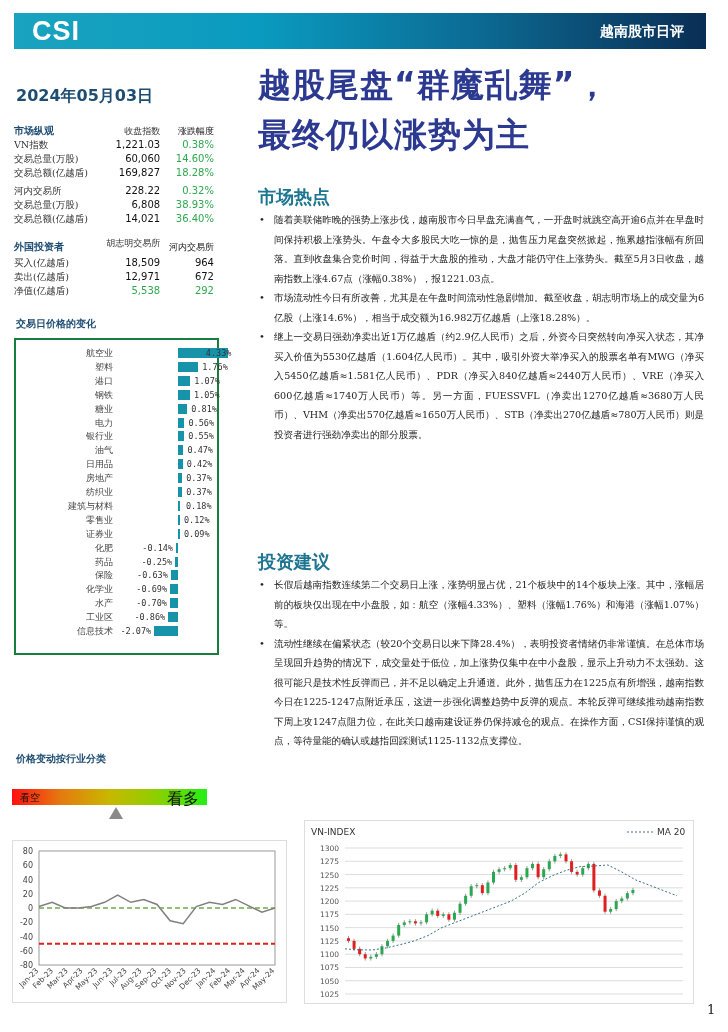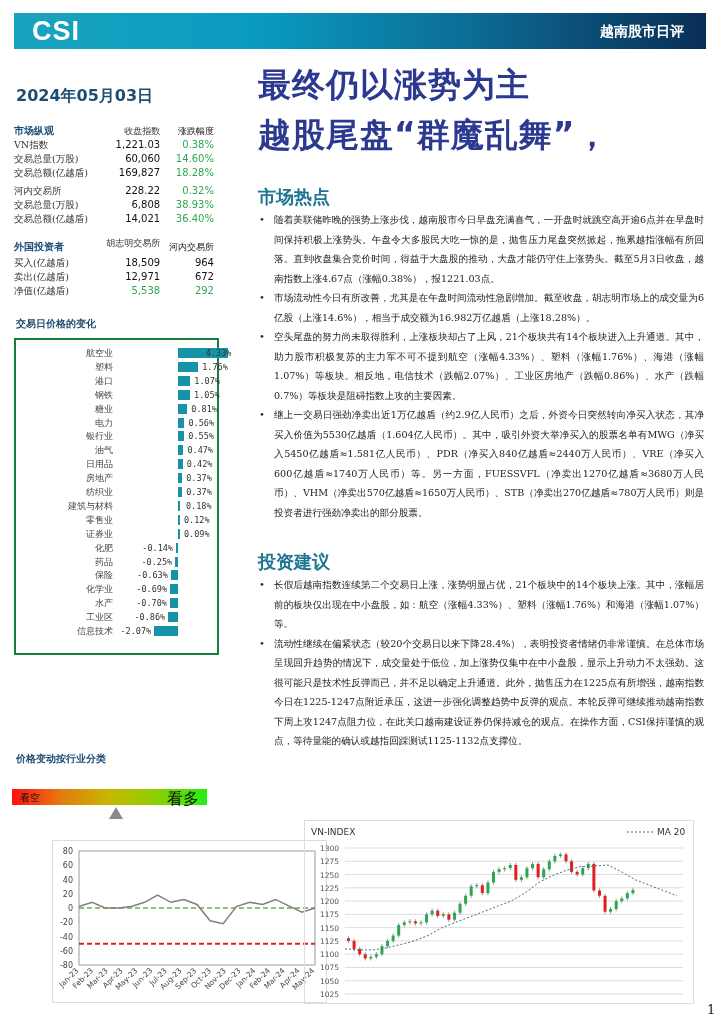--- a/index.html
+++ b/index.html
@@ -31,21 +31,21 @@
   .bar-row .bar { position: absolute; top: 2px; height: 10px; background: #1693a8; }
   .bar-row .val { position: absolute; top: 0; font-size: 8.5px; line-height: 14px; color: #333; font-family: "DejaVu Sans Mono", monospace; white-space: nowrap; }
 
   .gauge-title { top: 752px; }
   .gauge { position: absolute; left: 12px; top: 789px; width: 195px; height: 16px;
     background: linear-gradient(90deg, #ff1010 0%, #e57a10 25%, #c8b800 50%, #8ad000 75%, #22f014 100%); }
   .gauge .l { position: absolute; left: 8px; top: 2px; font-size: 10px; color: #111; font-family: "DejaVu Sans", sans-serif; }
   .gauge .r { position: absolute; right: 8px; top: 0px; font-size: 16px; color: #111; font-family: "DejaVu Sans", sans-serif; }
   .gauge-pointer { position: absolute; left: 109px; top: 807px; width: 0; height: 0; border-left: 7px solid transparent; border-right: 7px solid transparent; border-bottom: 12px solid #8a8a8a; }
 
-  .linebox { position: absolute; left: 12px; top: 840px; width: 275px; height: 163px; border: 1px solid #ddd; margin-left: 40px; }
+  .linebox { position: absolute; left: 12px; top: 840px; width: 275px; height: 163px; border: 1px solid #ddd; }
   .vnbox { position: absolute; left: 304px; top: 820px; width: 390px; height: 184px; border: 1px solid #ddd; }
 
   .title { position: absolute; left: 258px; top: 60px; font-family: "DejaVu Sans", sans-serif; font-weight: bold; font-size: 33px; color: #2b3990; line-height: 50px; letter-spacing: 1px; }
   .h2 { position: absolute; left: 258px; font-family: "DejaVu Sans", sans-serif; font-weight: bold; font-size: 18px; color: #1d7591; }
   .bullets { position: absolute; left: 258px; width: 446px; font-size: 9.6px; line-height: 19.5px; color: #222; }
   .bullets .b { position: relative; padding-left: 16px; text-align: justify; }
   .bullets .b::before { content: "•"; position: absolute; left: 1px; top: 0; font-size: 10px; }
 
   .pageno { position: absolute; left: 707px; top: 1002px; font-size: 13px; }
 </style>
@@ -408,29 +408,28 @@
       <rect x="315.2692307692308" y="77.43636363636364" width="3" height="2.654545454545456" fill="#2aa84f"></rect>
       <line x1="322.34615384615387" y1="70.00363636363636" x2="322.34615384615387" y2="79.56" stroke="#555" stroke-width="0.6"></line>
       <rect x="320.84615384615387" y="72.12727272727273" width="3" height="5.309090909090912" fill="#2aa84f"></rect>
       <line x1="327.9230769230769" y1="66.81818181818181" x2="327.9230769230769" y2="74.25090909090909" stroke="#555" stroke-width="0.6"></line>
       <rect x="326.4230769230769" y="68.94181818181818" width="3" height="3.1854545454545473" fill="#2aa84f"></rect>
       <polyline points="40,127.87272727272727 53.833333333333336,128.93454545454546 67.66666666666667,128.93454545454546 81.5,126.81090909090909 95.33333333333334,123.62545454545455 109.16666666666667,119.9090909090909 123,114.6 136.83333333333331,106.63636363636363 150.66666666666669,101.32727272727271 164.5,96.01818181818182 178.33333333333334,90.7090909090909 192.16666666666666,85.4 206,80.0909090909091 219.83333333333334,72.12727272727273 233.66666666666666,61.50909090909091 247.5,54.60727272727273 261.33333333333337,49.29818181818182 275.16666666666663,45.58181818181818 289,45.05090909090909 302.8333333333333,43.989090909090905 316.6666666666667,50.89090909090909 330.5,58.85454545454545 344.3333333333333,64.16363636363636 358.1666666666667,69.47272727272727 372,74.78181818181818" fill="none" stroke="#3b6e8a" stroke-width="1" stroke-dasharray="2,2"></polyline>
     </svg>
 </div>
 
 <div class="title">
+  <div>越股尾盘“群魔乱舞”，</div>
   <div>最终仍以涨势为主</div>
-  <div>越股尾盘“群魔乱舞”，</div>
 </div>
 
 <div class="h2" style="top:185px;">市场热点</div>
 <div class="bullets" style="top:210px;">
   <div class="b">随着美联储昨晚的强势上涨步伐，越南股市今日早盘充满喜气，一开盘时就跳空高开逾6点并在早盘时间保持积极上涨势头。午盘令大多股民大吃一惊的是，抛售压力尾盘突然掀起，拖累越指涨幅有所回落。直到收盘集合竞价时间，得益于大盘股的推动，大盘才能仍守住上涨势头。截至5月3日收盘，越南指数上涨4.67点（涨幅0.38%），报1221.03点。</div>
   <div class="b">市场流动性今日有所改善，尤其是在午盘时间流动性急剧增加。截至收盘，胡志明市场上的成交量为6亿股（上涨14.6%），相当于成交额为16.982万亿越盾（上涨18.28%）。</div>
-  <div class="b">空头尾盘的努力尚未取得胜利，上涨板块却占了上风，21个板块共有14个板块进入上升通道。其中，助力股市积极复苏的主力军不可不提到航空（涨幅4.33%）、塑料（涨幅1.76%）、海港（涨幅1.07%）等板块。相反地，电信技术（跌幅2.07%）、工业区房地产（跌幅0.86%）、水产（跌幅0.7%）等板块是阻碍指数上攻的主要因素。</div>
   <div class="b">继上一交易日强劲净卖出近1万亿越盾（约2.9亿人民币）之后，外资今日突然转向净买入状态，其净买入价值为5530亿越盾（1.604亿人民币）。其中，吸引外资大举净买入的股票名单有MWG（净买入5450亿越盾≈1.581亿人民币）、PDR（净买入840亿越盾≈2440万人民币）、VRE（净买入600亿越盾≈1740万人民币）等。另一方面，FUESSVFL（净卖出1270亿越盾≈3680万人民币）、VHM（净卖出570亿越盾≈1650万人民币）、STB（净卖出270亿越盾≈780万人民币）则是投资者进行强劲净卖出的部分股票。</div>
 </div>
 
 <div class="h2" style="top:550px;">投资建议</div>
 <div class="bullets" style="top:575px;">
   <div class="b">长假后越南指数连续第二个交易日上涨，涨势明显占优，21个板块中的14个板块上涨。其中，涨幅居前的板块仅出现在中小盘股，如：航空（涨幅4.33%）、塑料（涨幅1.76%）和海港（涨幅1.07%）等。</div>
   <div class="b">流动性继续在偏紧状态（较20个交易日以来下降28.4%），表明投资者情绪仍非常谨慎。在总体市场呈现回升趋势的情况下，成交量处于低位，加上涨势仅集中在中小盘股，显示上升动力不太强劲。这很可能只是技术性反弹而已，并不足以确定上升通道。此外，抛售压力在1225点有所增强，越南指数今日在1225-1247点附近承压，这进一步强化调整趋势中反弹的观点。本轮反弹可继续推动越南指数下周上攻1247点阻力位，在此关口越南建设证券仍保持减仓的观点。在操作方面，CSI保持谨慎的观点，等待量能的确认或越指回踩测试1125-1132点支撑位。</div>
 </div>
 
 <div class="pageno">1</div>

